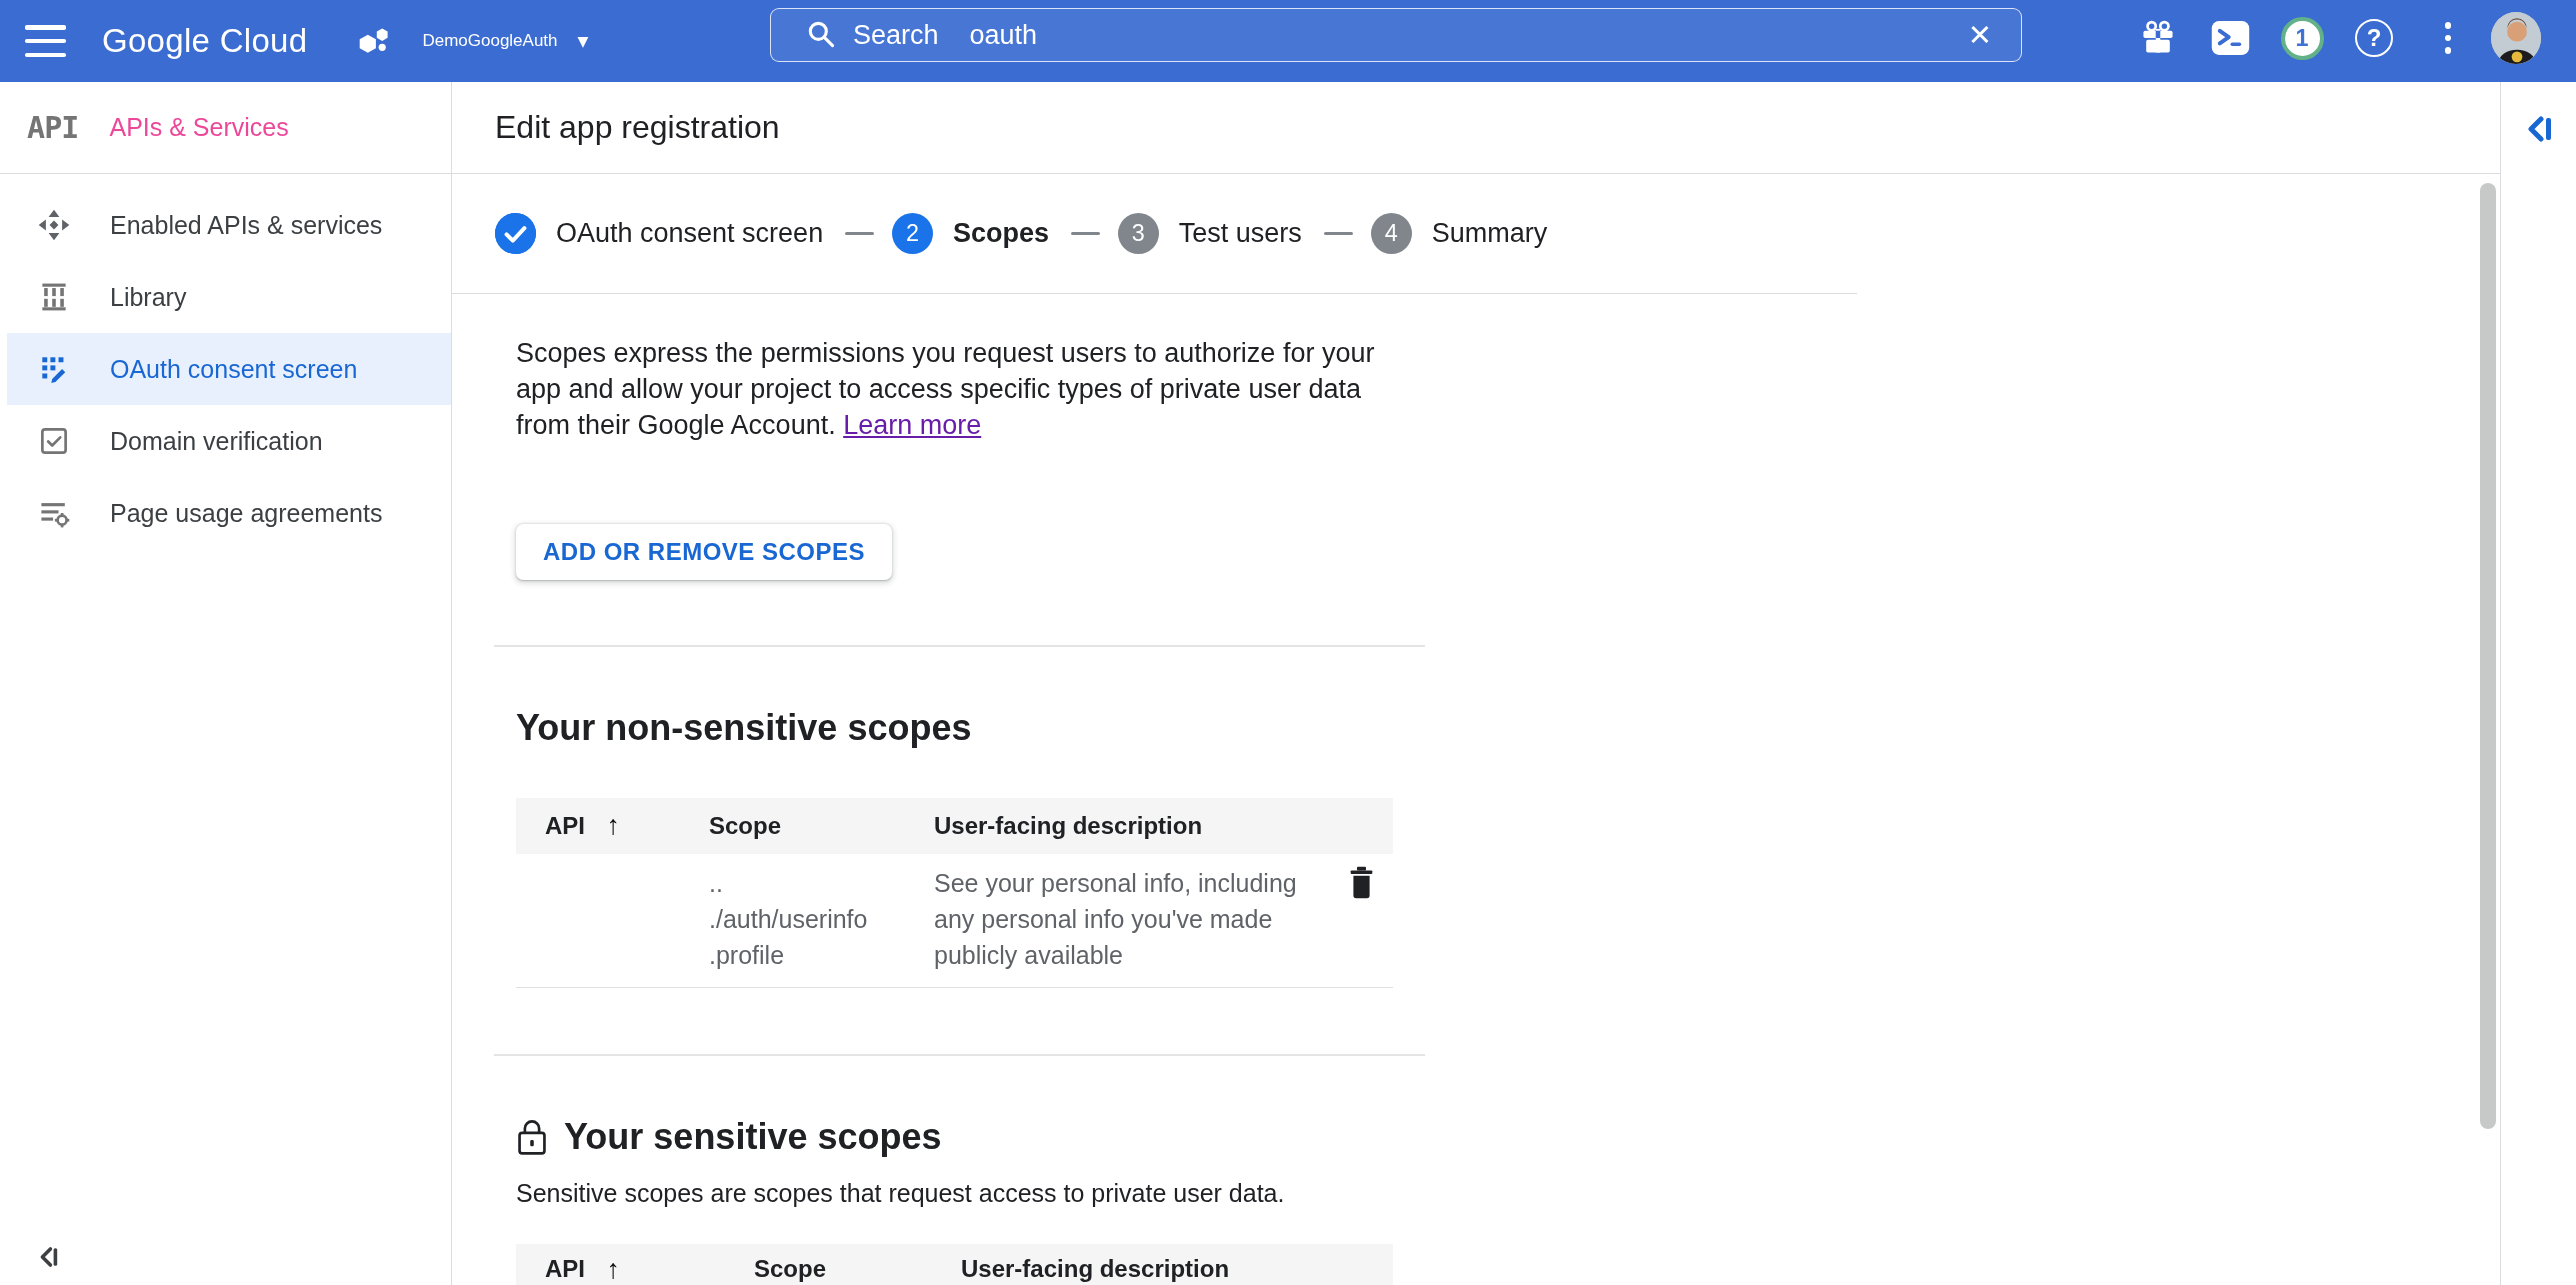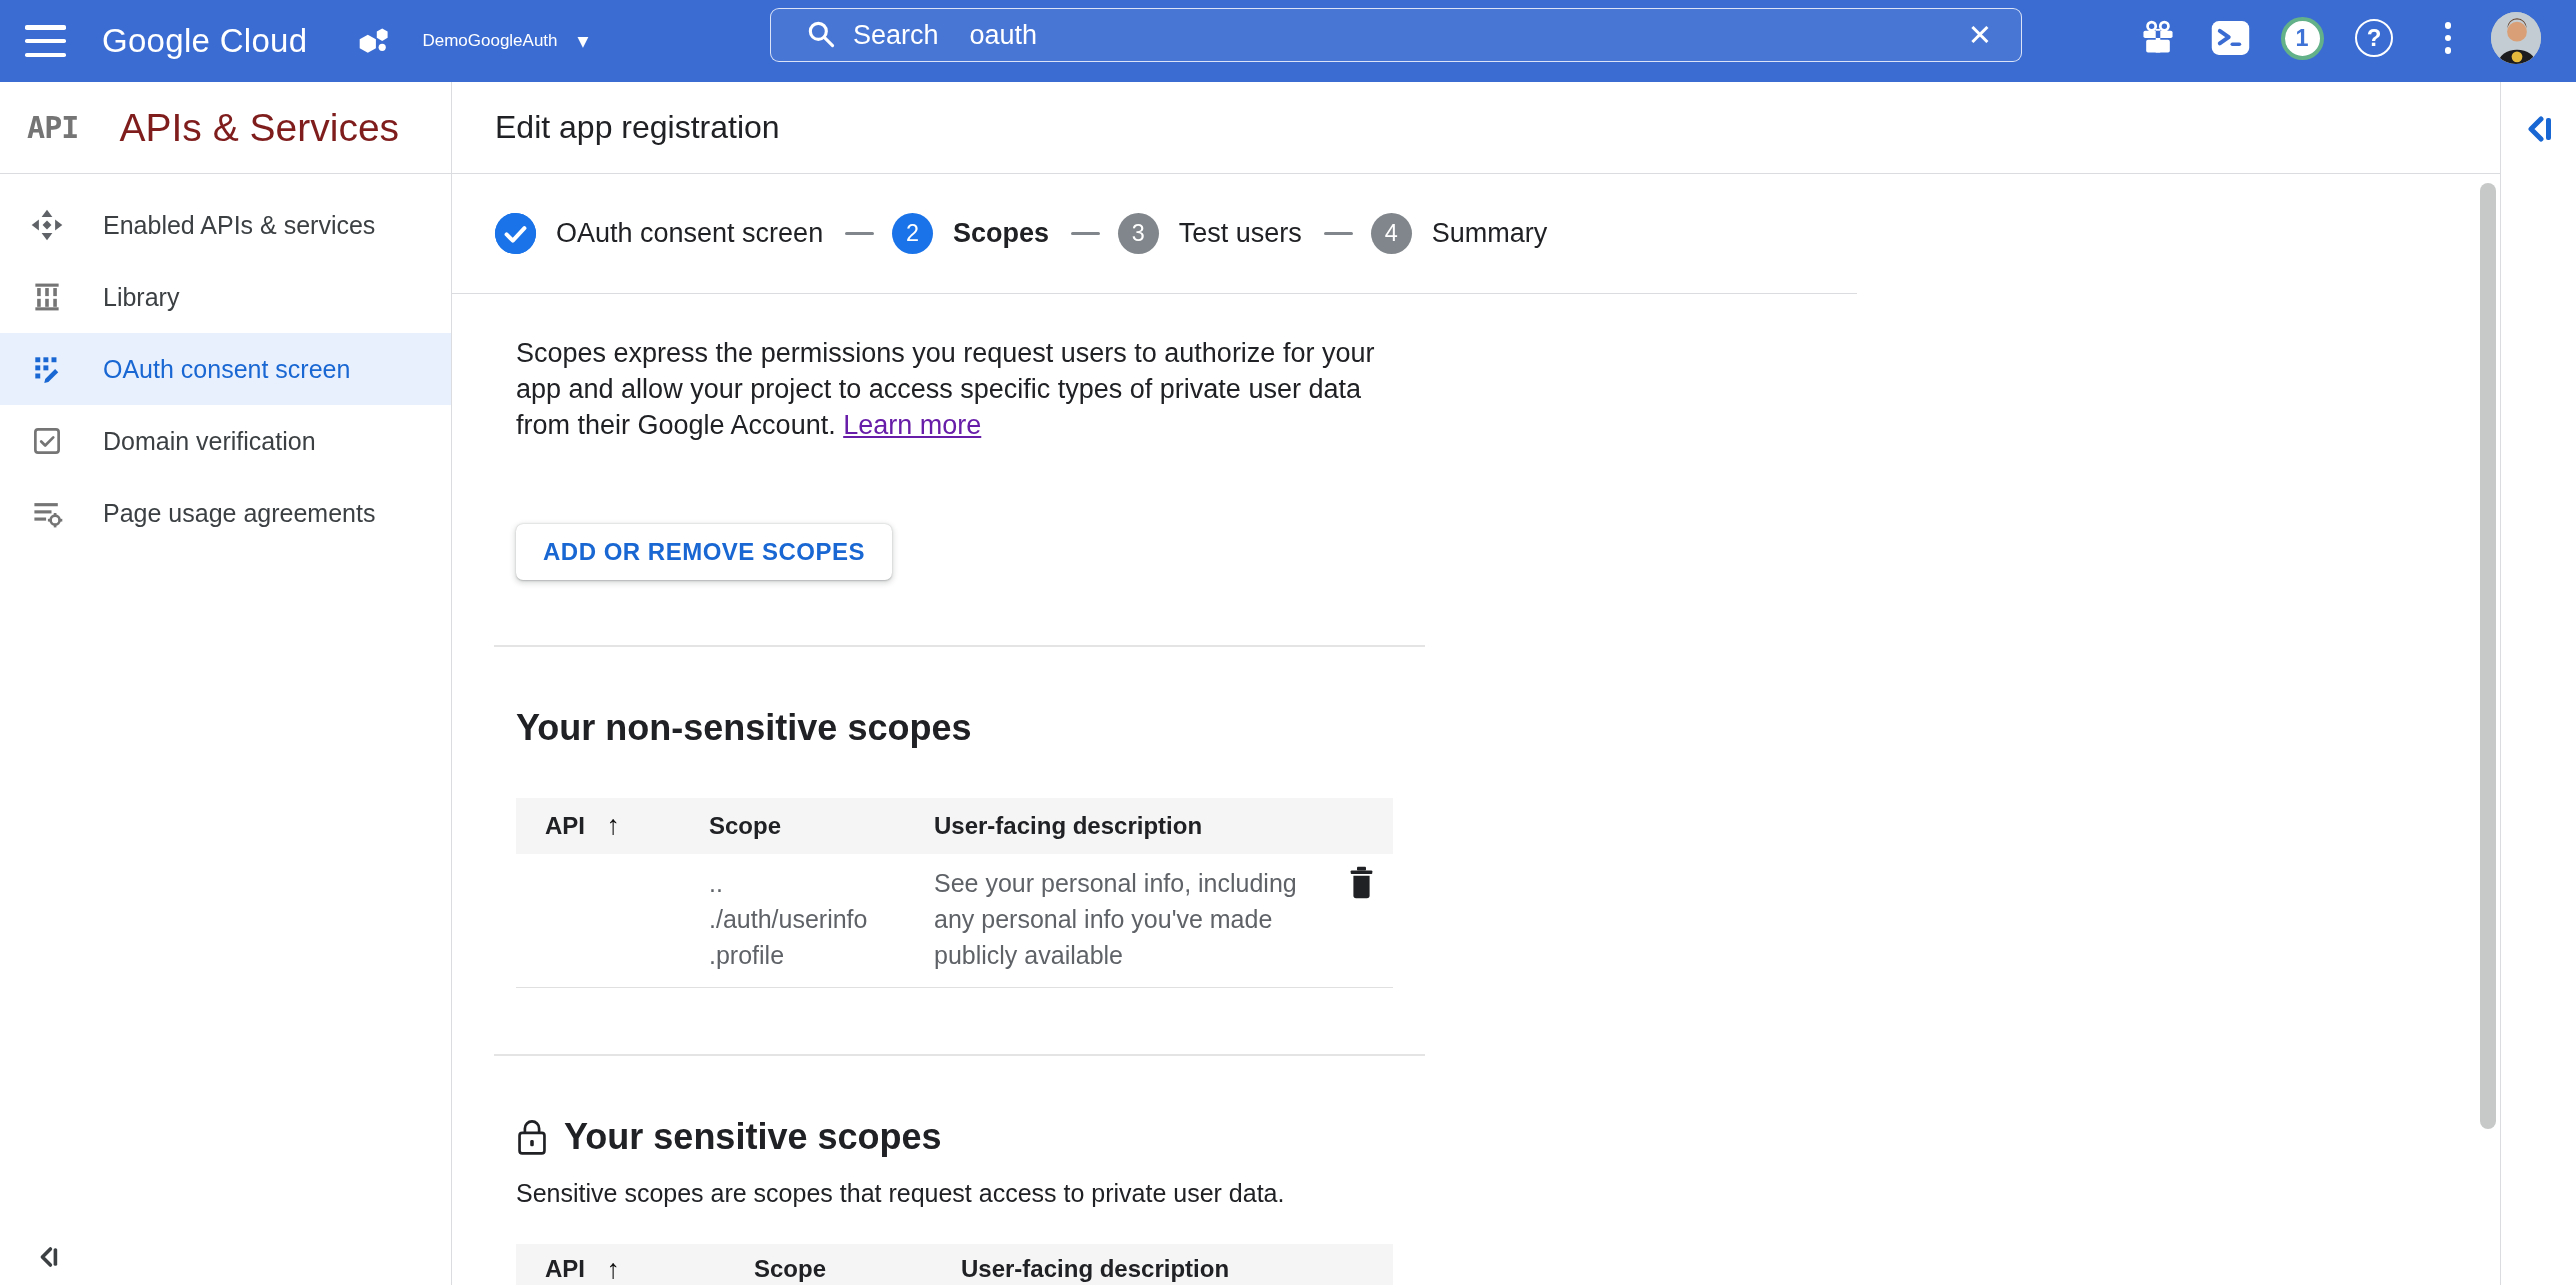--- a/index.html
+++ b/index.html
@@ -27,22 +27,22 @@
   .dots div{width:6.3px;height:6.3px;border-radius:50%;background:#fff;}
   .avatar{width:52px;height:52px;border-radius:50%;overflow:hidden;background:#b9c4cb;}
 
   
   .shell{display:flex;height:1210px;}
 
   
   .sidebar{width:452px;box-sizing:border-box;border-right:0.9px solid #dadce0;position:relative;flex:none;}
   .sb-head{height:91px;border-bottom:0.9px solid #dadce0;display:flex;align-items:center;padding-left:27px;}
   .api-logo{font-family:"DejaVu Sans Mono",monospace;font-weight:700;font-size:30px;color:#757575;letter-spacing:-0.9px;}
-  .sb-title{margin-left:41px;font-size:39px;color:#7f1d1d;}
-  .sb-items{margin-top:15.3px;}
+  .sb-title{margin-left:31px;font-size:25px;color:#ec4899;}
+  .sb-items{margin-top:15.3px;padding-left:7px;}
   .sb-item{height:72px;display:flex;align-items:center;padding-left:27px;cursor:pointer;}
   .sb-item .ic{width:40px;display:flex;justify-content:center;}
   .sb-item .lbl{margin-left:36px;font-size:25px;color:#3c4043;}
   .sb-item.sel{background:#e8f0fe;}
   .sb-item.sel .lbl{color:#1967d2;}
   .sb-collapse{position:absolute;left:32px;bottom:16px;cursor:pointer;}
 
   
   .main{flex:1;position:relative;overflow:hidden;}
   .main-head{height:91px;border-bottom:0.9px solid #dadce0;display:flex;align-items:center;padding-left:43px;}

